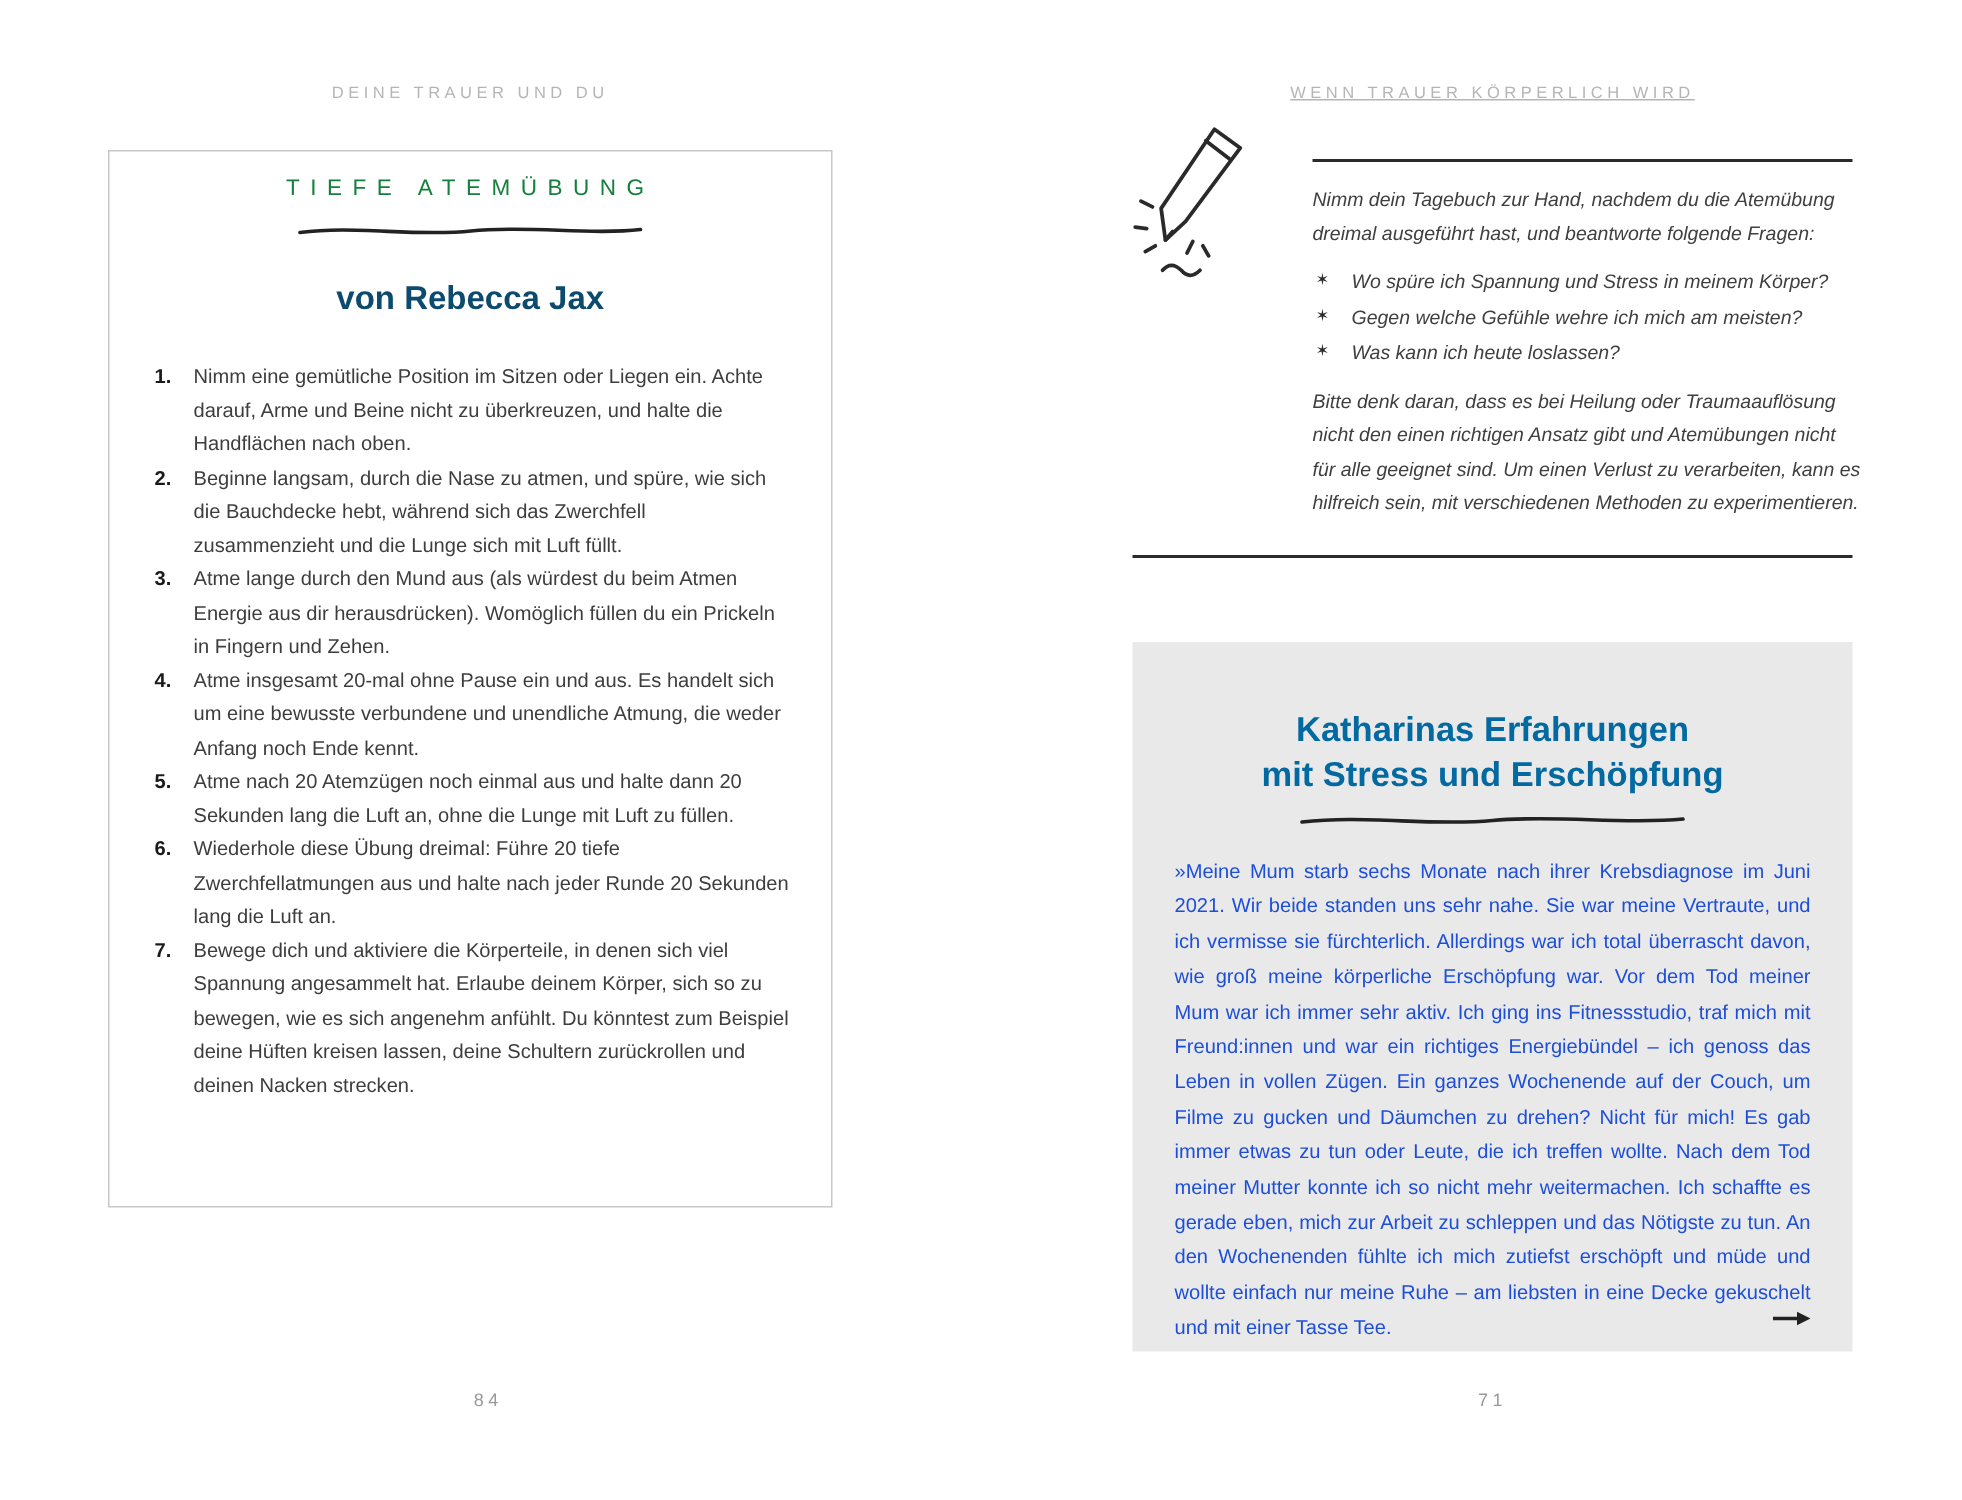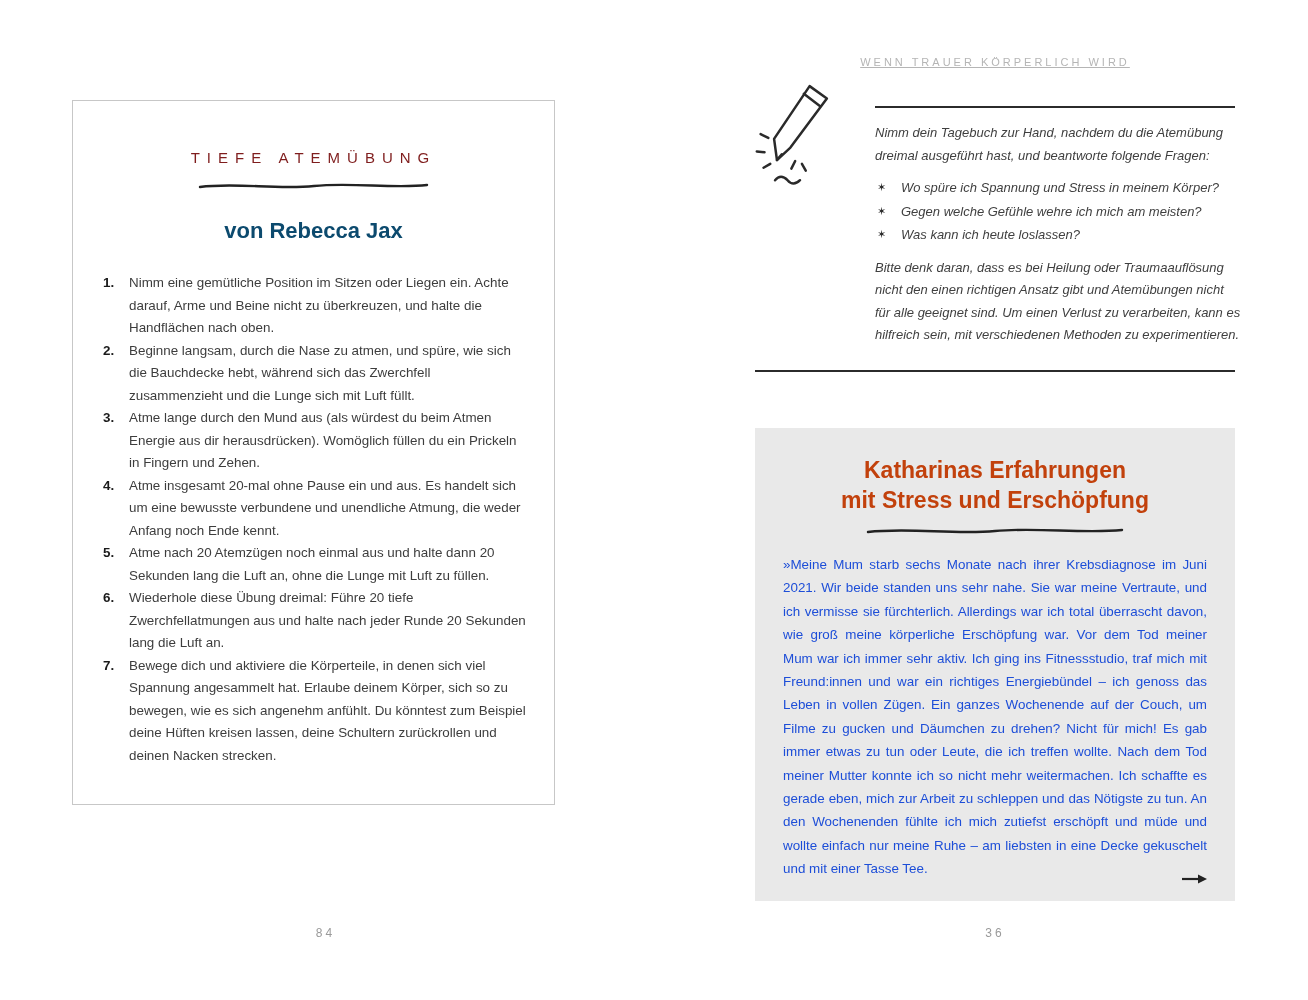--- a/index.html
+++ b/index.html
@@ -30,21 +30,21 @@
   }
   .page-left .folio{left:84px;width:483px;}
   .page-right .folio{left:101px;width:480px;}
 
   
   .exercise-box{
     position:absolute;left:72px;top:100px;width:483px;height:705px;
     border:1px solid #c7c7c7;text-align:center;background:#fff;
   }
   .box-title{
-    margin-top:48px;font-size:15px;letter-spacing:7px;color:#7f1d1d;font-weight:normal;
+    margin-top:16px;font-size:15px;letter-spacing:7px;color:#15803d;font-weight:normal;
   }
   .squiggle{display:block;margin:14px auto 0;}
   .author{margin-top:24px;font-size:22px;font-weight:bold;color:#0c4a6e;line-height:30px;}
   .steps{
     margin:26px 27px 0 30px;text-align:left;list-style:none;
   }
   .steps li{
     display:grid;grid-template-columns:26px 1fr;
     font-size:13.4px;line-height:22.5px;color:var(--body-text);
   }
@@ -64,36 +64,37 @@
   .q-item{display:grid;grid-template-columns:26px 1fr;line-height:23.5px;}
   .q-item .star{font-style:normal;font-size:11px;color:#2b2b2b;padding-left:2px;}
   .j-note{margin-top:10px;line-height:22.5px;}
 
   
   .story-box{
     position:absolute;left:101px;top:428px;width:480px;height:473px;
     background:var(--story-box-bg);padding:0 28px;
   }
   .story-title{
-    margin-top:27px;text-align:center;font-size:23px;font-weight:bold;
-    color:#c2410c;line-height:30px;
+    margin-top:43px;text-align:center;font-size:23px;font-weight:bold;
+    color:#0369a1;line-height:30px;
   }
   .story-squiggle{display:block;margin:10px auto 0;}
   .story-body{
     margin-top:16px;font-size:13.4px;line-height:23.4px;color:#1d4ed8;
     text-align:justify;
   }
   .cont-arrow{position:absolute;right:26px;bottom:16px;}
 </style>
 </head>
 <body>
 
 <div class="canvas">
 
   <div class="page page-left">
+    <div class="running-head">DEINE TRAUER UND DU</div>
 
     <div class="exercise-box">
       <div class="box-title">TIEFE ATEMÜBUNG</div>
       <svg class="squiggle" width="235" height="12" viewBox="0 0 235 12">
         <path d="M4,7 C40,2 80,10 118,6 C155,2 198,9 231,5" fill="none" stroke="#222" stroke-width="2.4" stroke-linecap="round"></path>
       </svg>
       <div class="author">von Rebecca Jax</div>
       <ol class="steps">
         <li>
           <span class="num">1.</span>
@@ -177,16 +178,16 @@
       <svg class="story-squiggle" width="262" height="12" viewBox="0 0 262 12">
         <path d="M4,7 C45,2 90,10 131,6 C172,2 220,9 258,5" fill="none" stroke="#222" stroke-width="2.4" stroke-linecap="round"></path>
       </svg>
       <p class="story-body">»Meine Mum starb sechs Monate nach ihrer Krebsdiagnose im Juni 2021. Wir beide standen uns sehr nahe. Sie war meine Vertraute, und ich vermisse sie fürchterlich. Allerdings war ich total überrascht davon, wie groß meine körperliche Erschöpfung war. Vor dem Tod meiner Mum war ich immer sehr aktiv. Ich ging ins Fitnessstudio, traf mich mit Freund:innen und war ein richtiges Energiebündel – ich genoss das Leben in vollen Zügen. Ein ganzes Wochenende auf der Couch, um Filme zu gucken und Däumchen zu drehen? Nicht für mich! Es gab immer etwas zu tun oder Leute, die ich treffen wollte. Nach dem Tod meiner Mutter konnte ich so nicht mehr weitermachen. Ich schaffte es gerade eben, mich zur Arbeit zu schleppen und das Nötigste zu tun. An den Wochenenden fühlte ich mich zutiefst erschöpft und müde und wollte einfach nur meine Ruhe – am liebsten in eine Decke gekuschelt und mit einer Tasse Tee.</p>
       <svg class="cont-arrow" width="28" height="12" viewBox="0 0 28 12">
         <line x1="1" y1="6" x2="17" y2="6" stroke="#222" stroke-width="2.2"></line>
         <path d="M17,1.5 L26,6 L17,10.5 Z" fill="#222"></path>
       </svg>
     </div>
 
-    <div class="folio">36</div>
+    <div class="folio">71</div>
   </div>
 
 </div>
 
 </body></html>

